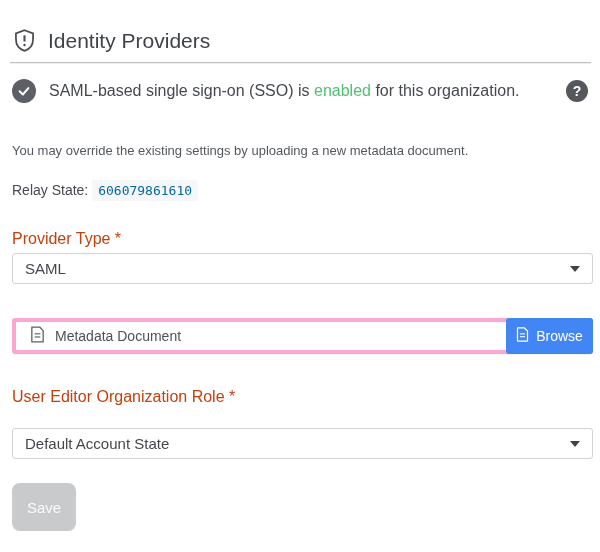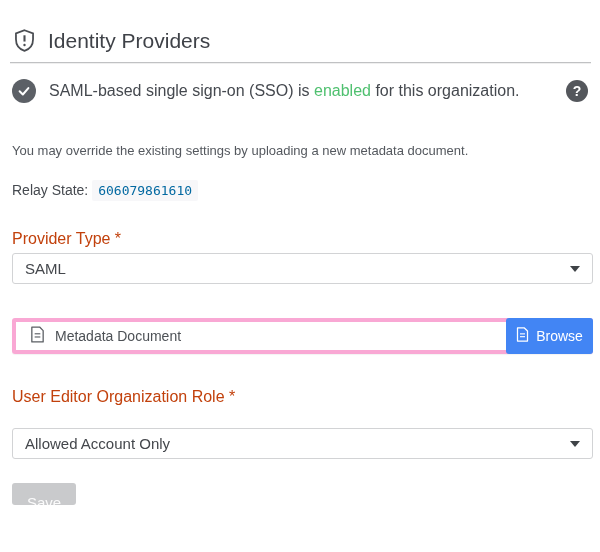--- a/index.html
+++ b/index.html
@@ -48,24 +48,24 @@
     display:flex; align-items:center; gap:10px; padding:0 95px 0 14px;
     box-shadow:0 1px 1px rgba(0,0,0,0.05); font-size:14px; color:#4d5156; cursor:pointer; }
   .browse-btn { position:absolute; right:0; top:0; height:36px; width:87px;
     background:#4285f4; border:none; border-radius:3px; color:#fff;
     font-family:"Liberation Sans", sans-serif; font-size:14px; font-weight:400;
     display:flex; align-items:center; justify-content:center; gap:7px; cursor:pointer; }
 
   .role-group { margin-top:34px; }
   .accounts-group { margin-top:22px; }
 
-  .save-btn { margin-top:24px; margin-left:2px; min-width:63px; height:20px;
-    background:#c9cacc; border:none; border-radius:3px;
+  .save-btn { margin-top:24px; margin-left:2px; min-width:63px; height:48px;
+    background:#c9cacc; border:none; border-radius:8px;
     color:rgba(255,255,255,0.92); font-family:"Liberation Sans", sans-serif;
-    font-size:15px; font-weight:500; padding:11px 15px; cursor:default; }
+    font-size:15px; font-weight:500; padding:4px 15px; cursor:default; }
 </style>
 </head>
 <body>
 
 <div class="page">
 
   <div class="header">
     <span class="shield-icon">
       <svg width="25" height="25" viewBox="0 0 24 24" fill="none" stroke="#4a4d52" stroke-width="1.7">
         <path d="M12 2.2 L20.2 5.2 V10.8 C20.2 16.4 16.8 20.4 12 21.9 C7.2 20.4 3.8 16.4 3.8 10.8 V5.2 Z"></path>
@@ -126,20 +126,20 @@
       <span>Browse</span>
     </button>
   </div>
 
   <div class="group role-group">
     <label>User Editor Organization Role *</label>
   </div>
 
   <div class="group accounts-group">
     <div class="selectbox">
-      <span>Allowed Account Only</span>
+      <span>Default Account State</span>
       <span class="caret"></span>
     </div>
   </div>
 
   <button class="save-btn" disabled="">Save</button>
 
 </div>
 
 </body></html>

